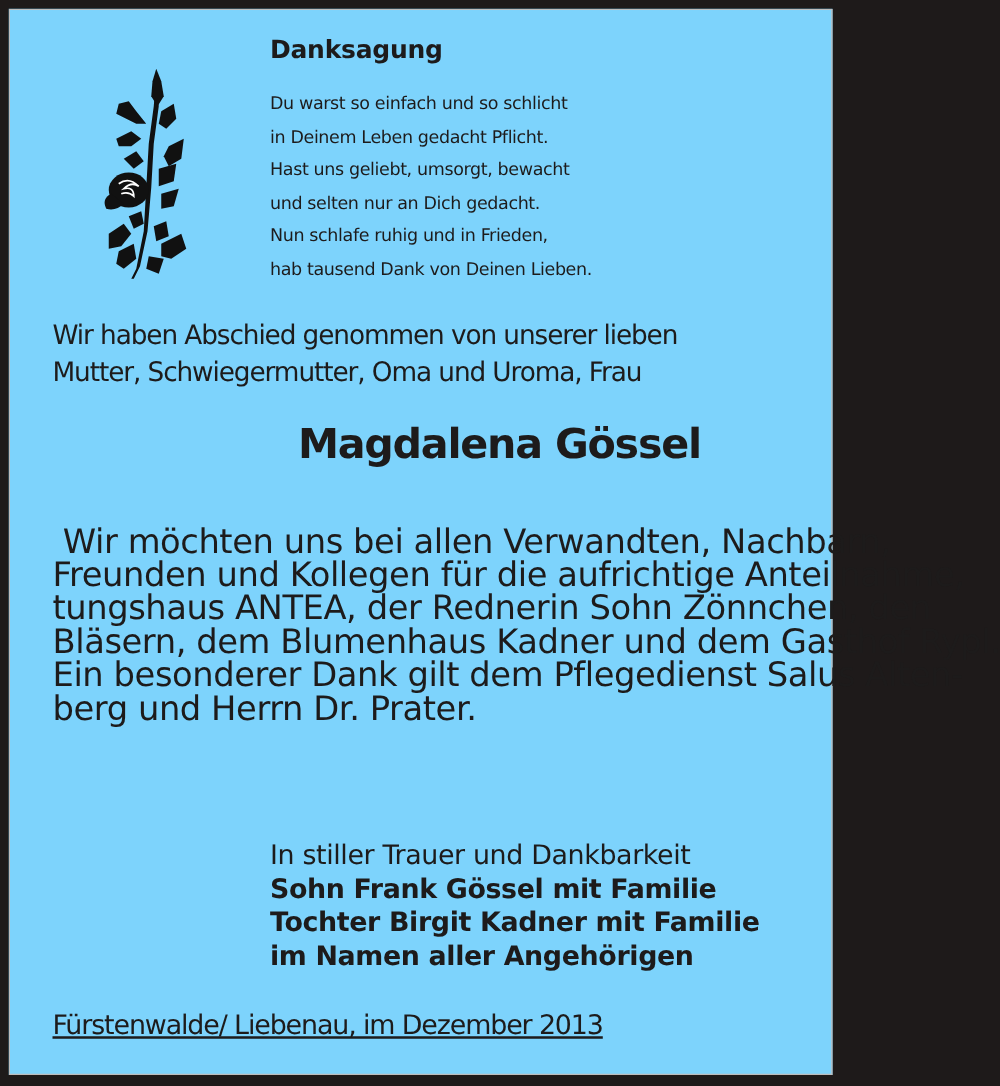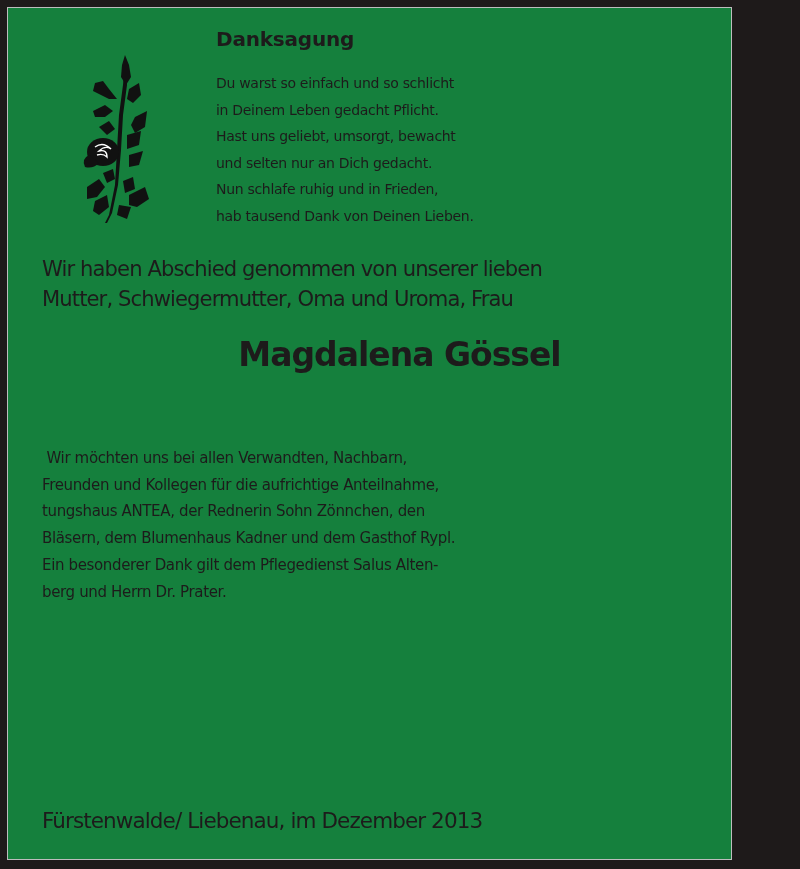--- a/index.html
+++ b/index.html
@@ -7,22 +7,22 @@
     width: 800px; height: 869px;
     background: #1e1a1a;
     position: relative;
     overflow: hidden;
     font-family: "DejaVu Sans", "Liberation Sans", sans-serif;
     color: #1d1b1b;
   }
   .card {
     position: absolute;
     left: 7px; top: 7px;
-    width: 725px; height: 853px;
-    background: #15803d;
+    width: 659px; height: 853px;
+    background: #7dd3fc;
     box-shadow: inset 0 0 0 1px #bdbdbd;
   }
   .abs { position: absolute; white-space: nowrap; }
   .heading {
     left: 209px; top: 20px;
     font-size: 20px; font-weight: bold;
     letter-spacing: -0.2px;
   }
   .poem {
     left: 209px; top: 63px;
@@ -37,34 +37,34 @@
     transform: scaleX(0.98);
   }
   .name {
     left: 0; width: 785px; top: 328px;
     text-align: center;
     font-size: 33px; font-weight: bold;
     letter-spacing: -1px;
   }
   .para {
     left: 35px; top: 414px;
-    font-size: 15px; line-height: 26.7px;
+    font-size: 27px; line-height: 26.7px;
     letter-spacing: -0.35px;
-    margin-top: 24px;
   }
   .sig {
     left: 209px; top: 664px;
     font-size: 21.5px; line-height: 27px;
     letter-spacing: -0.3px;
   }
   .sig .b { font-weight: bold; }
   .closing {
     left: 35px; top: 801px;
     font-size: 21.5px;
     letter-spacing: -0.9px;
+    text-decoration: underline;
   }
   .rose {
     position: absolute;
     left: 72px; top: 48px;
     width: 76px; height: 170px;
   }
   .line { display: block; }
 </style>
 </head>
 <body>
@@ -123,15 +123,21 @@
 
   <div class="abs para">
     <span class="line" style="white-space:pre"> Wir möchten uns bei allen Verwandten, Nachbarn,</span>
     <span class="line">Freunden und Kollegen für die aufrichtige Anteilnahme,</span>
     <span class="line">tungshaus ANTEA, der Rednerin Sohn Zönnchen, den</span>
     <span class="line">Bläsern, dem Blumenhaus Kadner und dem Gasthof Rypl.</span>
     <span class="line">Ein besonderer Dank gilt dem Pflegedienst Salus Alten-</span>
     <span class="line">berg und Herrn Dr. Prater.</span>
   </div>
 
+  <div class="abs sig">
+    <span class="line">In stiller Trauer und Dankbarkeit</span>
+    <span class="line b">Sohn Frank Gössel mit Familie</span>
+    <span class="line b">Tochter Birgit Kadner mit Familie</span>
+    <span class="line b">im Namen aller Angehörigen</span>
+  </div>
 
   <div class="abs closing">Fürstenwalde/ Liebenau, im Dezember 2013</div>
 </div>
 
 </body></html>

